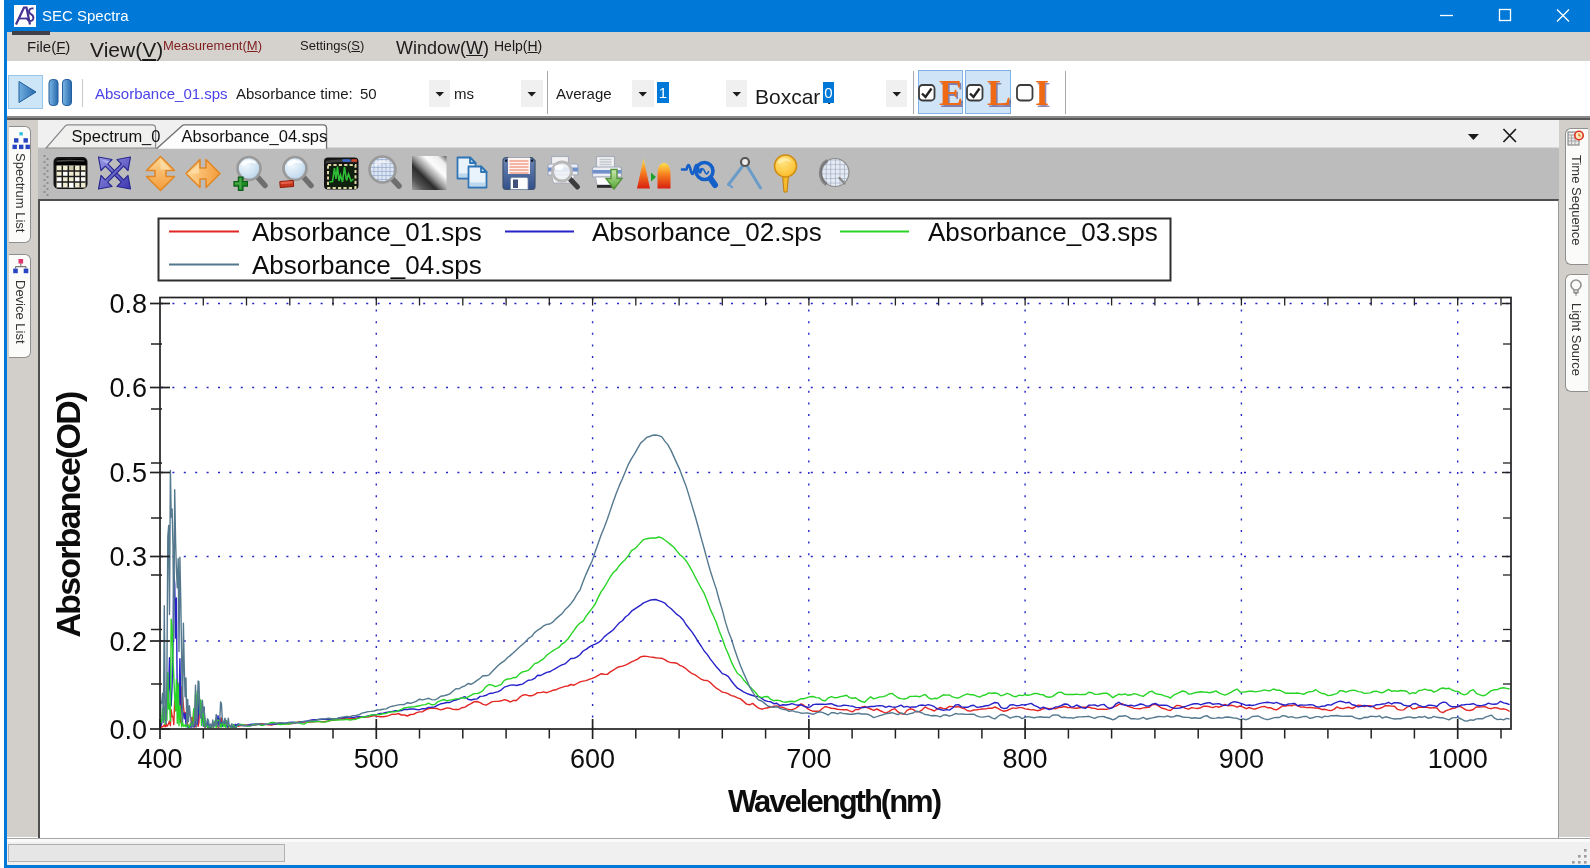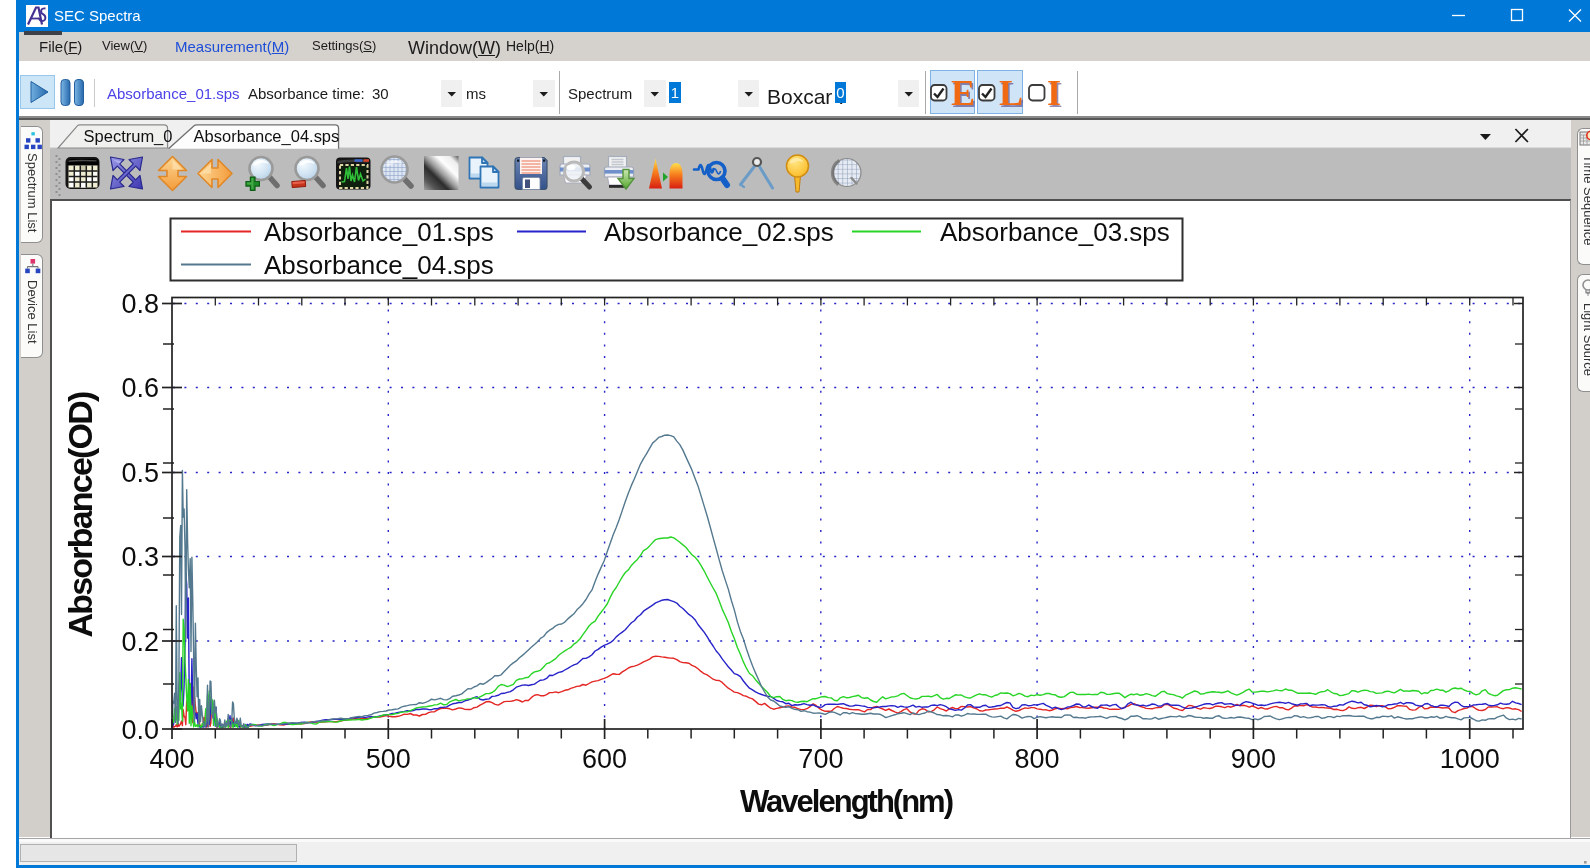--- a/index.html
+++ b/index.html
@@ -1,19 +1,19 @@
 <!DOCTYPE html>
 <html><head><meta charset="utf-8"><style>
 *{margin:0;padding:0;box-sizing:border-box}
 html,body{width:1590px;height:868px;overflow:hidden;background:#fff;
  font-family:"Liberation Sans",sans-serif;}
 .abs{position:absolute}
 </style></head>
 <body>
-<div class="abs" style="left:16px;top:0;width:1456px;height:868px;background:#fff">
+<div class="abs" style="left:4px;top:0;width:1456px;height:868px;background:#fff">
 
 <div class="abs" style="left:0;top:0;width:1590px;height:32px;background:#0078d7"></div>
 <svg class="abs" style="left:10px;top:5px" width="22" height="22" viewBox="0 0 22 22">
  <rect x="0" y="0" width="22" height="22" fill="#fdfdfd"></rect>
  <g stroke="#453093" fill="none">
   <path d="M2 19.5 L10 2.5 L12.5 2.5 L16 19.5" stroke-width="2.2"></path>
   <path d="M4.5 13.5 H13.5" stroke-width="1.8"></path>
   <path d="M19.5 3.5 C14.5 2.8 13.8 7.6 17 9.2 C20.5 11 20.3 16.8 15 15.8 C13.5 15.5 13 14 13.5 13" stroke-width="1.9"></path>
  </g>
 </svg>
@@ -21,22 +21,22 @@
 <svg class="abs" style="left:1420px;top:0" width="170" height="32" viewBox="0 0 170 32">
  <g stroke="#fff" stroke-width="1.3" fill="none">
   <path d="M16 15.5 H29"></path>
   <rect x="75.5" y="9.5" width="11" height="11"></rect>
   <path d="M133 9.5 L145 21.5 M145 9.5 L133 21.5"></path>
  </g>
 </svg>
 <div class="abs" style="left:8px;top:31px;width:38px;height:3.5px;background:#404048;z-index:6"></div>
 <div class="abs" style="left:0;top:32px;width:1590px;height:29px;background:#d5d2ce"></div>
 <div class="abs" style="left:23px;top:38px;font-size:15px;color:#1b1b1b">File(<span style="text-decoration:underline">F</span>)</div>
-<div class="abs" style="left:86px;top:38px;font-size:13px;color:#1b1b1b">View(<span style="text-decoration:underline">V</span>)</div>
-<div class="abs" style="left:159px;top:38px;font-size:15px;color:#1d4ed8">Measurement(<span style="text-decoration:underline">M</span>)</div>
+<div class="abs" style="left:86px;top:38px;font-size:21px;color:#1b1b1b">View(<span style="text-decoration:underline">V</span>)</div>
+<div class="abs" style="left:159px;top:38px;font-size:13px;color:#7f1d1d">Measurement(<span style="text-decoration:underline">M</span>)</div>
 <div class="abs" style="left:296px;top:38px;font-size:13px;color:#1b1b1b">Settings(<span style="text-decoration:underline">S</span>)</div>
 <div class="abs" style="left:392px;top:38px;font-size:18px;color:#1b1b1b">Window(<span style="text-decoration:underline">W</span>)</div>
 <div class="abs" style="left:490px;top:38px;font-size:14px;color:#1b1b1b">Help(<span style="text-decoration:underline">H</span>)</div>
 
 <div class="abs" style="left:0;top:61px;width:1590px;height:55px;background:#fff"></div>
 <div class="abs" style="left:0;top:115.8px;width:1590px;height:2px;background:#8a8a8a"></div>
 <div class="abs" style="left:3.5px;top:75px;width:35px;height:34px;background:#cde6f7;border:1px solid #98c6ea"></div>
 <svg class="abs" style="left:3.5px;top:75px" width="35" height="34" viewBox="0 0 35 34">
  <defs>
         <linearGradient id="gp" x1="0" y1="0" x2="1" y2="0">
@@ -52,23 +52,23 @@
   <stop offset="0" stop-color="#7db7e4"></stop>
           <stop offset="1" stop-color="#2668ad"></stop>
         </linearGradient>
       </defs>
  <rect x="1" y="1.5" width="9" height="26" rx="3.5" fill="url(#gq)" stroke="#245f9f"></rect>
  <rect x="14.5" y="1.5" width="9" height="26" rx="3.5" fill="url(#gq)" stroke="#245f9f"></rect>
 </svg>
 <div class="abs" style="left:78px;top:79px;width:1px;height:28px;background:#c9c9c9"></div>
 <div class="abs" style="left:91px;top:85px;font-size:15px;color:#4b42e8">Absorbance_01.sps</div>
 <div class="abs" style="left:232px;top:85px;font-size:15px;color:#1a1a1a">Absorbance time:</div>
-<div class="abs" style="left:356px;top:85px;font-size:15px;color:#1a1a1a">30</div>
+<div class="abs" style="left:356px;top:85px;font-size:15px;color:#1a1a1a">50</div>
 <div class="abs" style="left:450px;top:85px;font-size:15px;color:#1a1a1a">ms</div>
-<div class="abs" style="left:552px;top:85px;font-size:15px;color:#1a1a1a">Spectrum</div>
+<div class="abs" style="left:552px;top:85px;font-size:15px;color:#1a1a1a">Average</div>
 <div class="abs" style="left:751px;top:85px;font-size:21px;color:#1a1a1a">Boxcar :</div>
 <div class="abs" style="left:653px;top:81.5px;width:12px;height:21px;background:#0078d7;color:#fff;font-size:15px;text-align:center;line-height:21px">1</div>
 <div class="abs" style="left:819px;top:81.5px;width:11px;height:21px;background:#0078d7;color:#fff;font-size:15px;text-align:center;line-height:21px">0</div>
 <div class="abs" style="left:424.5px;top:79.5px;width:21.5px;height:27px;background:#f0f0f0"></div>
 <svg class="abs" style="left:424.5px;top:79.5px" width="21.5" height="27" viewBox="0 0 21.5 27">
       <polygon points="6.5,12 15,12 10.75,16.5" fill="#1c1c1c"></polygon>
     </svg>
 <div class="abs" style="left:517px;top:79.5px;width:21.5px;height:27px;background:#f0f0f0"></div>
 <svg class="abs" style="left:517px;top:79.5px" width="21.5" height="27" viewBox="0 0 21.5 27">
       <polygon points="6.5,12 15,12 10.75,16.5" fill="#1c1c1c"></polygon>

